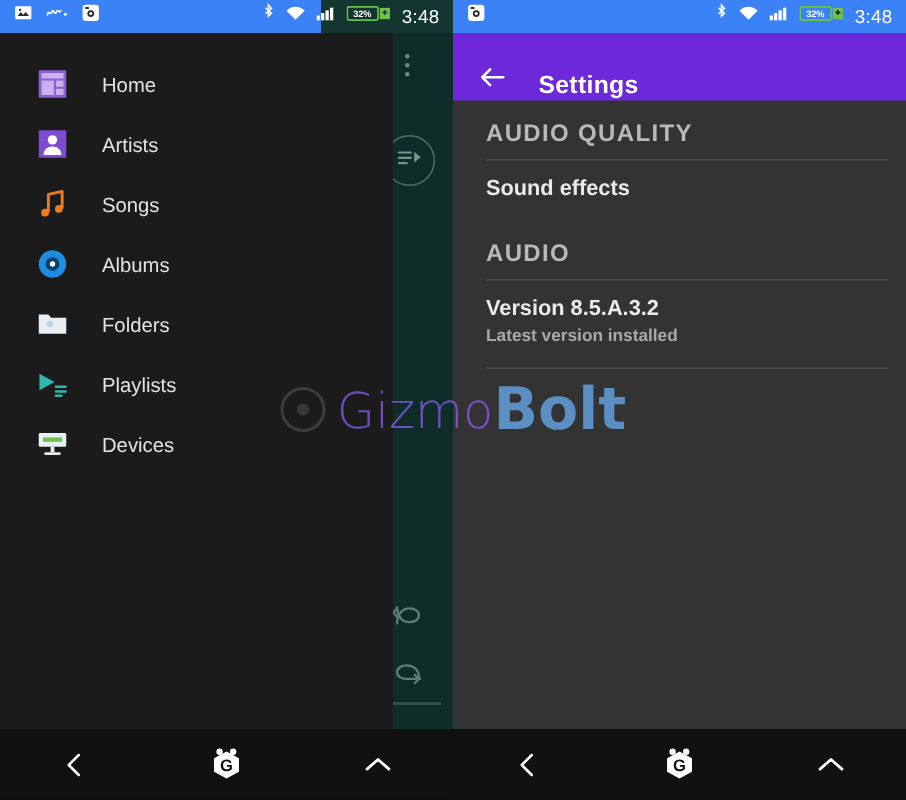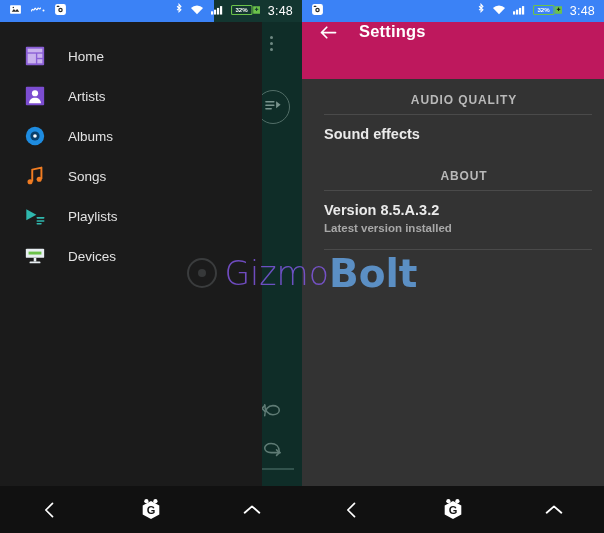--- a/index.html
+++ b/index.html
@@ -56,29 +56,28 @@
   .tp-shuffle { position:absolute; top:380px; left:20px; }
   .tp-repeat  { position:absolute; top:417px; left:20px; }
   .tp-rule { position:absolute; left:4px; right:8px; bottom:16px; height:2px; background:#3a5f58; }
 
   
   .scrim { position:absolute; left:240px; top:22px; right:0; bottom:47px; background:rgba(0,0,0,0.12); z-index:11; }
 
   
   .phone-right { position:relative; width:302px; height:533px; background:#333333; overflow:hidden; }
   .appbar {
-    height:57px; background:#be185d; display:flex; align-items:flex-start; padding-left:16px;
+    height:45px; background:#6d28d9; display:flex; align-items:flex-end; padding-left:16px;
   }
   .appbar-title { color:#fff; font-size:16.5px; font-weight:bold; margin-left:20px; letter-spacing:.2px; }
 
   .settings-body { padding:0 0 0 0; }
   .sec-head {
-    color:#b9b9b9; font-size:12px; font-weight:bold; letter-spacing:.9px;
+    color:#b9b9b9; font-size:16px; font-weight:bold; letter-spacing:.9px;
     padding:14px 0 7px 22px;
-    text-align:center;
   }
   .divider { height:1px; background:#4a4a4a; margin:0 12px 0 22px; }
   .row { padding:11px 22px 13px 22px;font-weight:bold; }
   .row-title { color:#eaeaea; font-size:14.5px; }
   .row-sub { color:#a8a8a8; font-size:11.5px; line-height:1.33; margin-top:3px; padding-right:22px; }
 
   
   .navbar {
     position:absolute; left:0; right:0; bottom:0; height:47px;
     background:#111111; display:flex; align-items:center; justify-content:space-around;
@@ -211,39 +210,48 @@
               <circle cx="12" cy="9" r="3.4" fill="#fff"></circle>
               <path d="M5.5 20c0-4 3-6.2 6.5-6.2S18.5 16 18.5 20z" fill="#fff"></path>
             </svg>
         </span>
         <span class="d-label">Artists</span>
       </div>
 
       <div class="d-item">
         <span class="d-icon">
           <svg width="22" height="22" viewBox="0 0 24 24">
+              <path d="M9 18V5l10-2.2v12.6" stroke="#f07c22" stroke-width="2.1" fill="none" stroke-linejoin="round"></path>
+              <circle cx="6.6" cy="18.3" r="2.8" fill="#f07c22"></circle>
+              <circle cx="16.6" cy="15.6" r="2.8" fill="#f07c22"></circle>
+            </svg>
+        </span>
+        <span class="d-label">Songs</span>
+      </div>
+
+      <div class="d-item">
+        <span class="d-icon">
+          <svg width="22" height="22" viewBox="0 0 24 24">
               <circle cx="12" cy="12" r="10" fill="#1e8ce0"></circle>
               <circle cx="12" cy="12" r="5" fill="#0a3f6b"></circle>
               <circle cx="12" cy="12" r="2" fill="#fff"></circle>
             </svg>
         </span>
         <span class="d-label">Albums</span>
       </div>
 
       <div class="d-item">
         <span class="d-icon">
           <svg width="22" height="22" viewBox="0 0 24 24">
-              <path d="M9 18V5l10-2.2v12.6" stroke="#f07c22" stroke-width="2.1" fill="none" stroke-linejoin="round"></path>
-              <circle cx="6.6" cy="18.3" r="2.8" fill="#f07c22"></circle>
-              <circle cx="16.6" cy="15.6" r="2.8" fill="#f07c22"></circle>
-            </svg>
-        </span>
-        <span class="d-label">Songs</span>
-      </div>
-
+              <path d="M2 5h7l2 2.4h11V19H2z" fill="#e8eef2"></path>
+              <circle cx="10" cy="12" r="2.4" fill="#bcd6e6"></circle>
+            </svg>
+        </span>
+        <span class="d-label">Folders</span>
+      </div>
 
       <div class="d-item">
         <span class="d-icon">
           <svg width="22" height="22" viewBox="0 0 24 24">
               <path d="M2.5 4.5v12l11-6z" fill="#2fb8ae"></path>
               <path d="M14.5 14h7M14.5 17.5h7M14.5 20.5h4" stroke="#2fb8ae" stroke-width="1.8" stroke-linecap="round"></path>
             </svg>
         </span>
         <span class="d-label">Playlists</span>
       </div>
@@ -341,21 +349,21 @@
 
       <div>
         <div class="sec-head">AUDIO QUALITY</div>
         <div class="divider"></div>
         <div class="row">
           <div class="row-title">Sound effects</div>
         </div>
       </div>
 
       <div>
-        <div class="sec-head">ABOUT</div>
+        <div class="sec-head">AUDIO</div>
         <div class="divider"></div>
         <div class="row">
           <div class="row-title">Version 8.5.A.3.2</div>
           <div class="row-sub">Latest version installed</div>
         </div>
         <div class="divider"></div>
       </div>
 
     </div>
 

